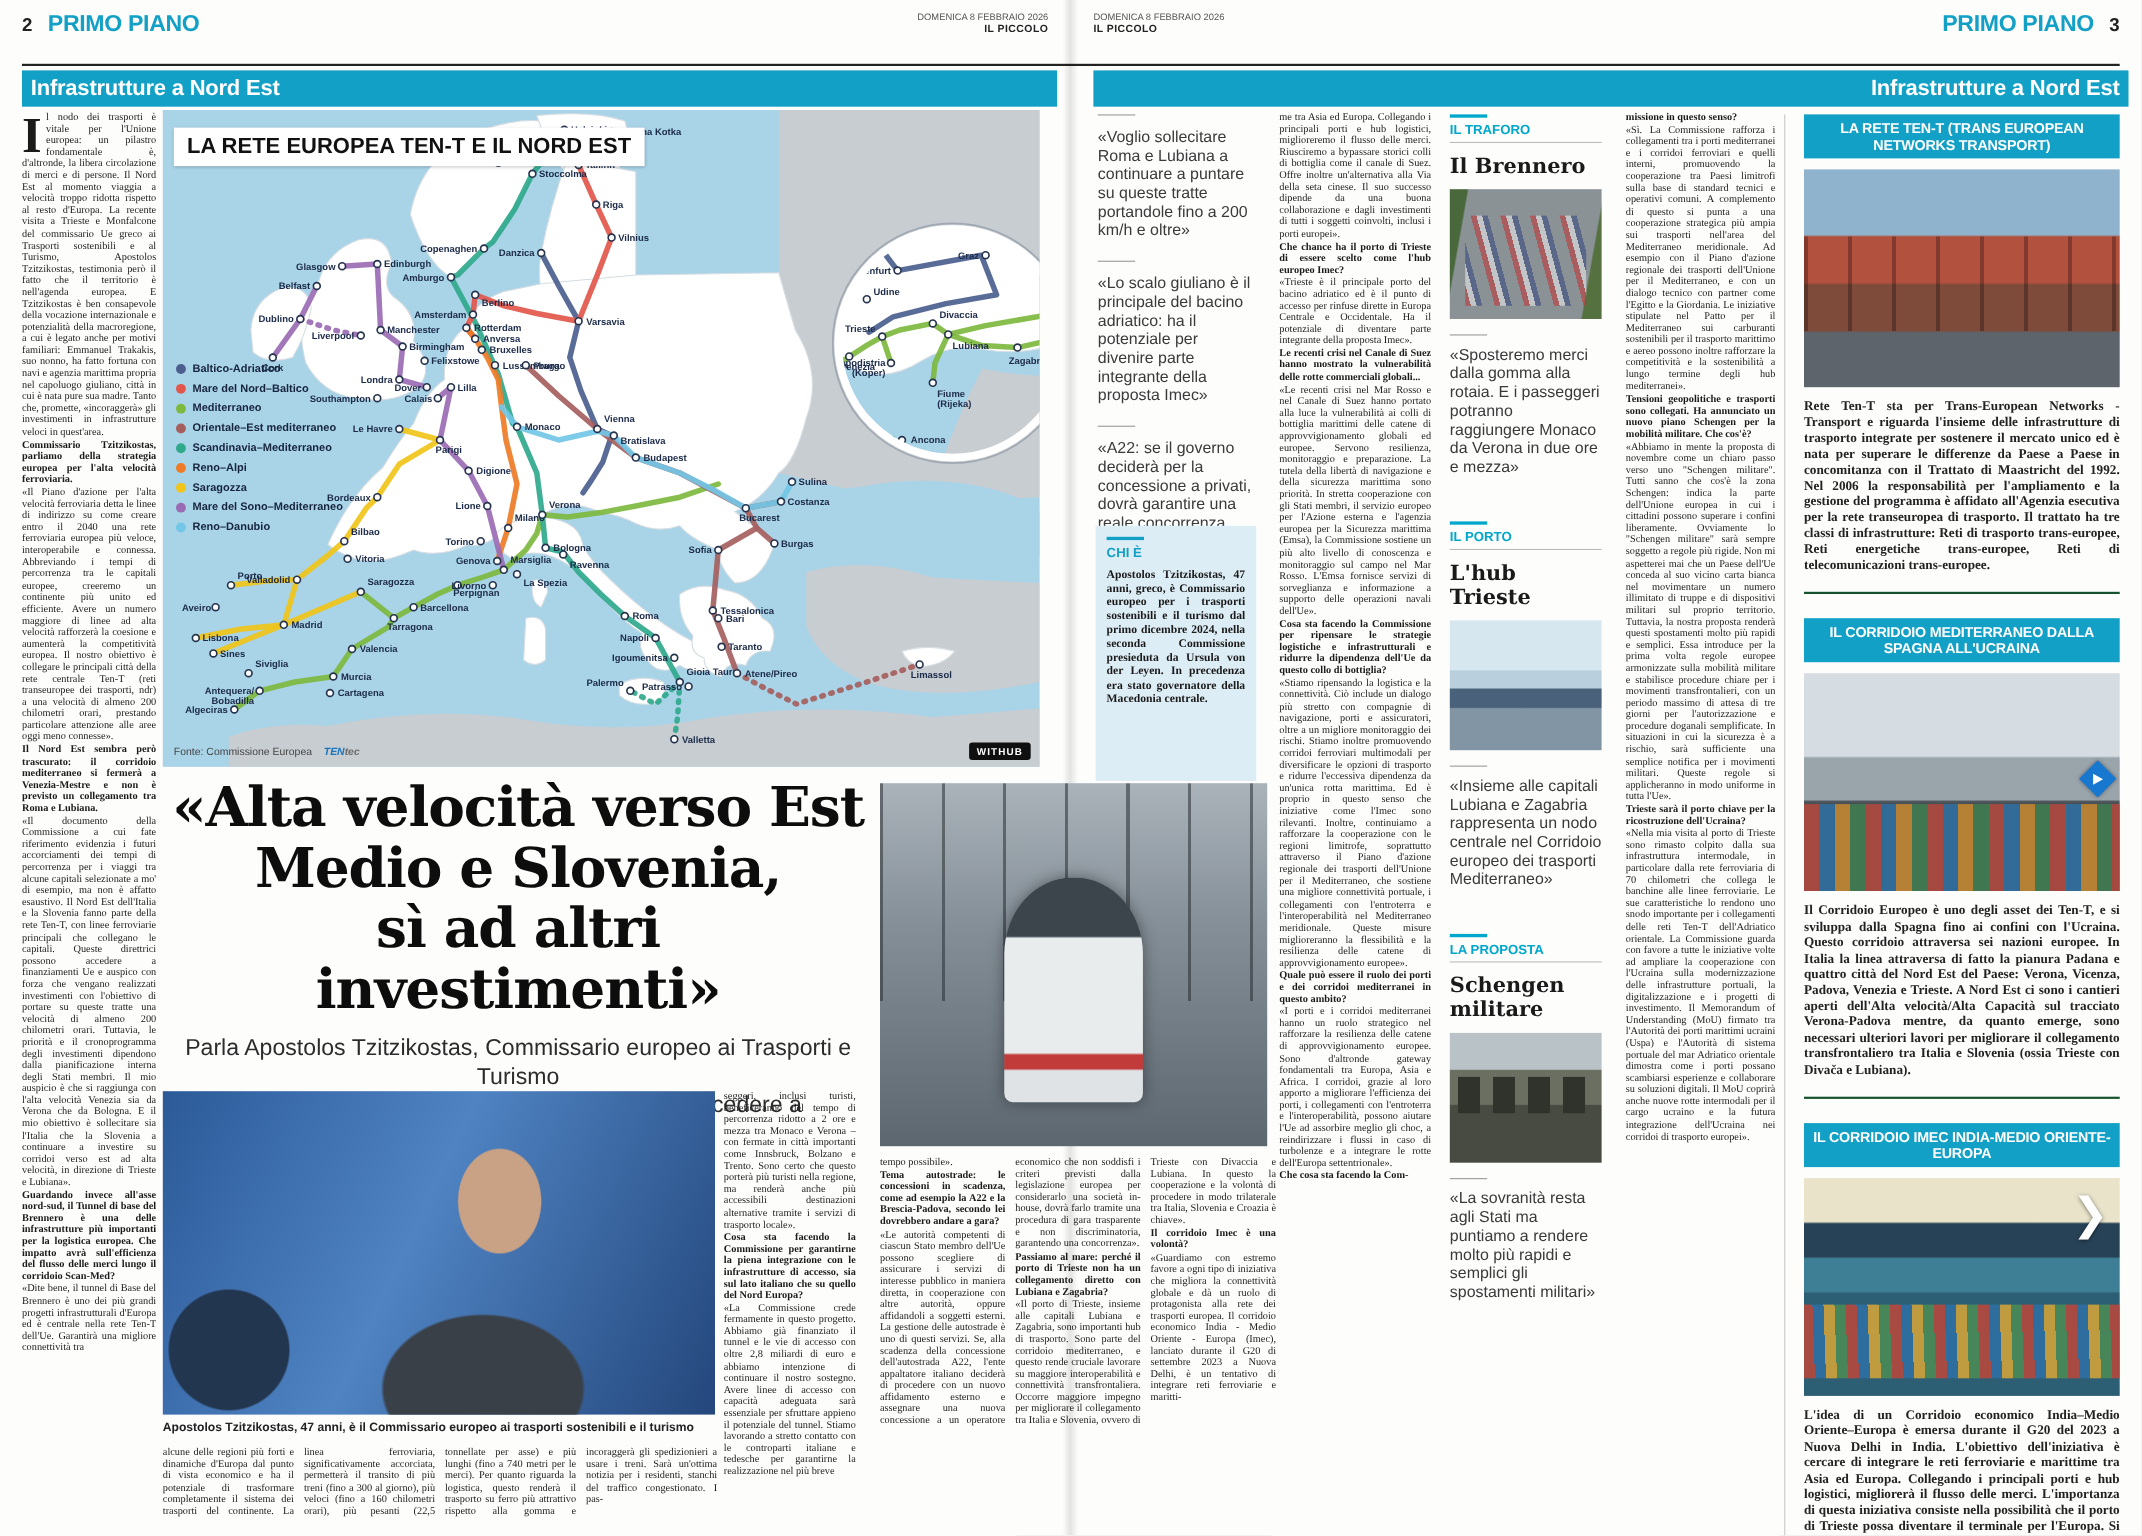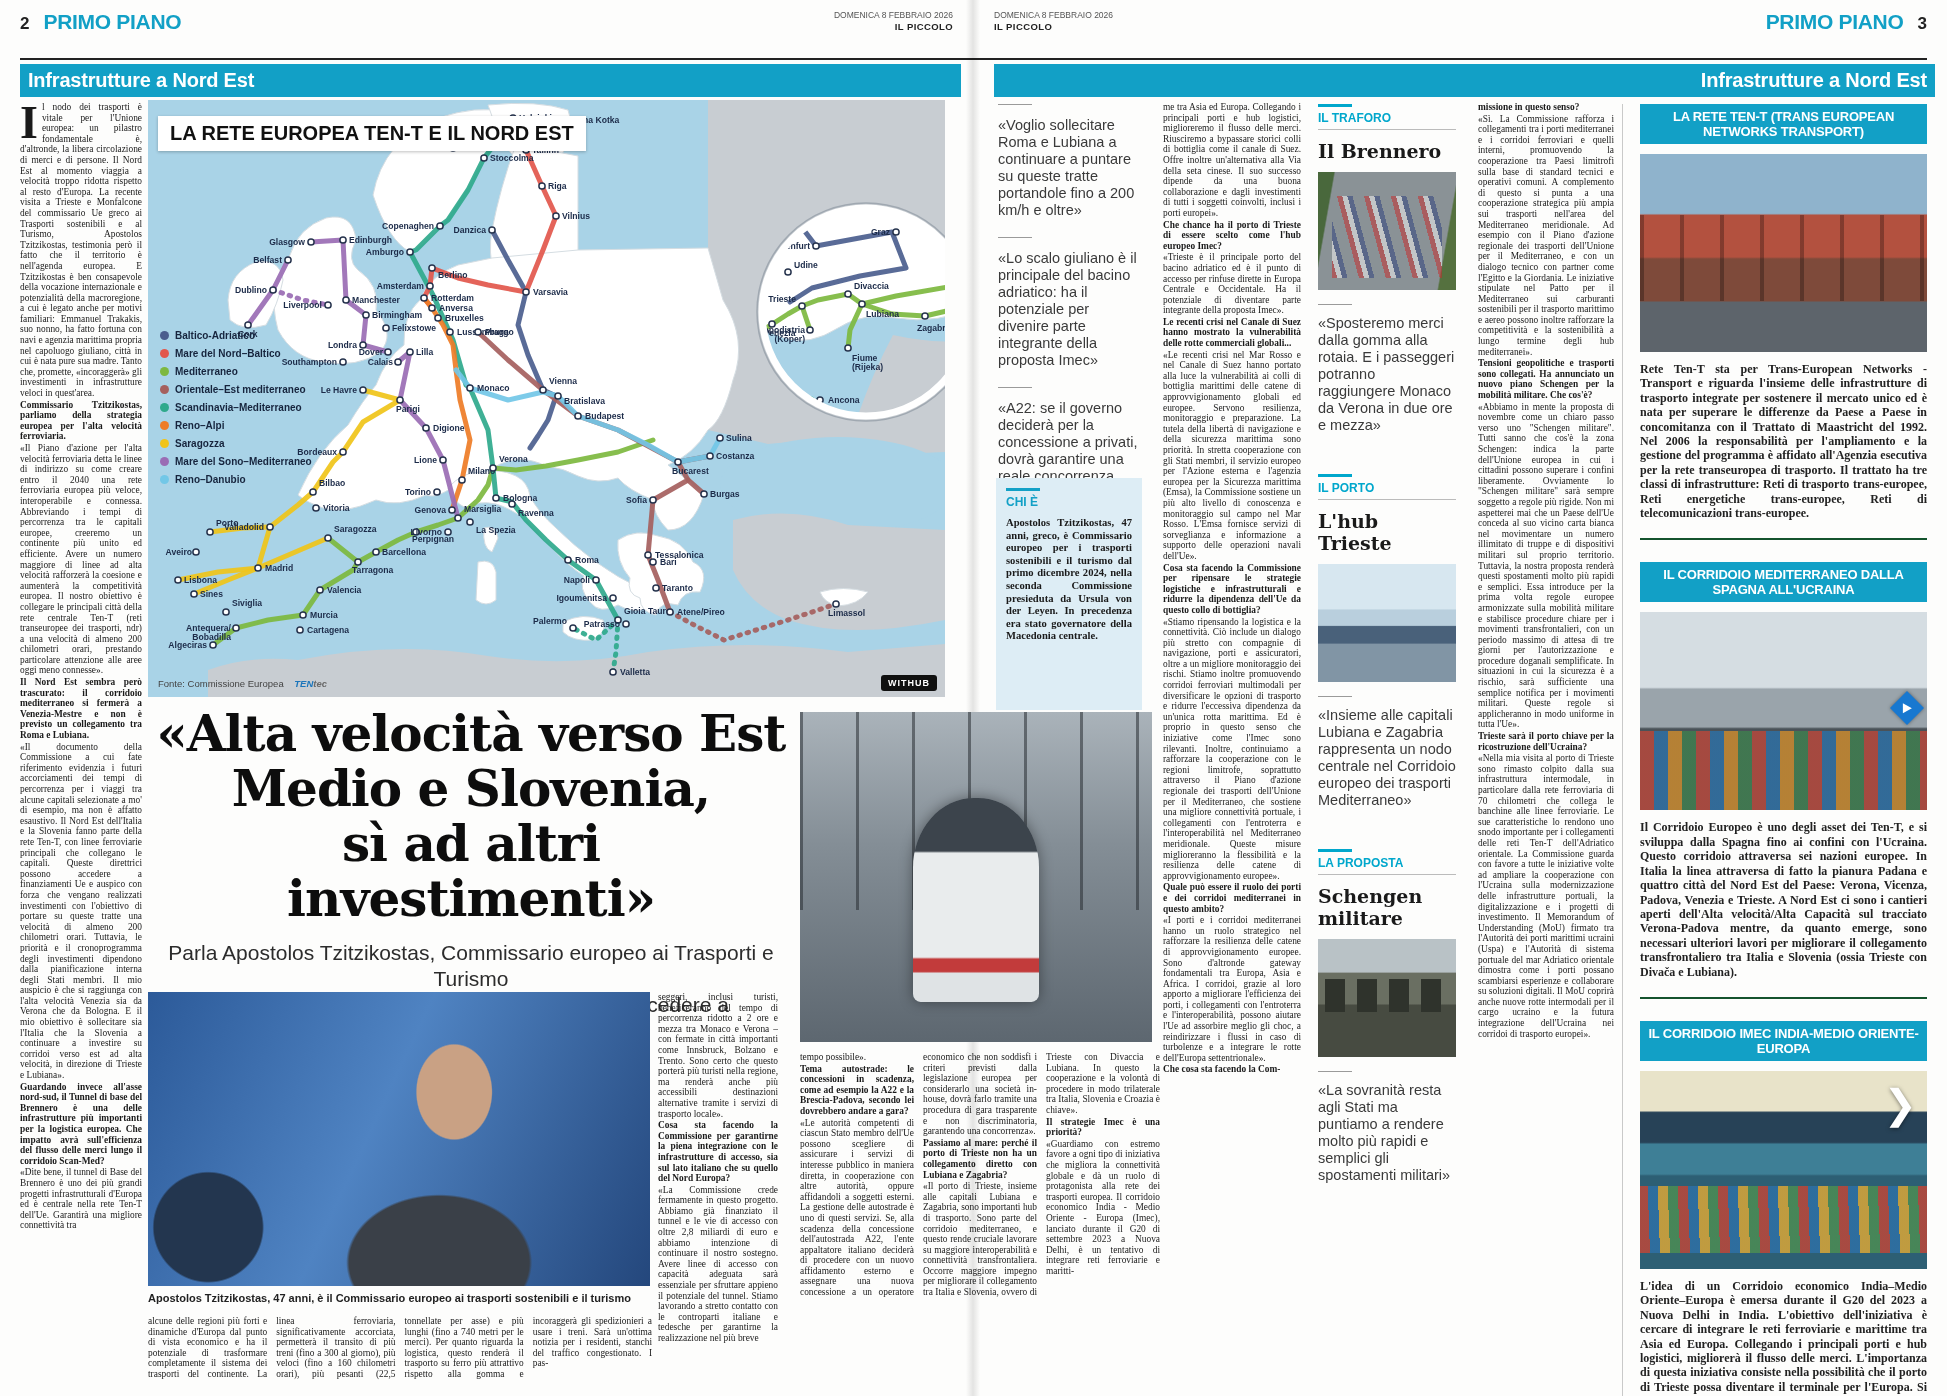--- a/index.html
+++ b/index.html
@@ -491,21 +491,21 @@
       <p>«La Commissione crede fermamente in questo progetto. Abbiamo già finanziato il tunnel e le vie di accesso con oltre 2,8 miliardi di euro e abbiamo intenzione di continuare il nostro sostegno. Avere linee di accesso con capacità adeguata sarà essenziale per sfruttare appieno il potenziale del tunnel. Stiamo lavorando a stretto contatto con le controparti italiane e tedesche per garantirne la realizzazione nel più breve</p>
     </div>
 
   <div class="ph ph-train" style="left:800px;top:712px;width:352px;height:330px;"></div>
   <div class="textcol multicol3" style="left:800px;top:1052px;width:360px;height:344px;">
       <p>tempo possibile».</p>
       <p class="qh">Tema autostrade: le concessioni in scadenza, come ad esempio la A22 e la Brescia-Padova, secondo lei dovrebbero andare a gara?</p>
       <p>«Le autorità competenti di ciascun Stato membro dell'Ue possono scegliere di assicurare i servizi di interesse pubblico in maniera diretta, in cooperazione con altre autorità, oppure affidandoli a soggetti esterni. La gestione delle autostrade è uno di questi servizi. Se, alla scadenza della concessione dell'autostrada A22, l'ente appaltatore italiano deciderà di procedere con un nuovo affidamento esterno e assegnare una nuova concessione a un operatore economico che non soddisfi i criteri previsti dalla legislazione europea per considerarlo una società in-house, dovrà farlo tramite una procedura di gara trasparente e non discriminatoria, garantendo una concorrenza».</p>
       <p class="qh">Passiamo al mare: perché il porto di Trieste non ha un collegamento diretto con Lubiana e Zagabria?</p>
       <p>«Il porto di Trieste, insieme alle capitali Lubiana e Zagabria, sono importanti hub di trasporto. Sono parte del corridoio mediterraneo, e questo rende cruciale lavorare su maggiore interoperabilità e connettività transfrontaliera. Occorre maggiore impegno per migliorare il collegamento tra Italia e Slovenia, ovvero di Trieste con Divaccia e Lubiana. In questo la cooperazione e la volontà di procedere in modo trilaterale tra Italia, Slovenia e Croazia è chiave».</p>
-      <p class="qh">Il strategie Imec è una priorità?</p>
+      <p class="qh">Il corridoio Imec è una volontà?</p>
       <p>«Guardiamo con estremo favore a ogni tipo di iniziativa che migliora la connettività globale e dà un ruolo di protagonista alla rete dei trasporti europea. Il corridoio economico India - Medio Oriente - Europa (Imec), lanciato durante il G20 di settembre 2023 a Nuova Delhi, è un tentativo di integrare reti ferroviarie e maritti-</p>
     </div>
 
   <div class="quotes-col">
     <p class="pull">«Voglio sollecitare Roma e Lubiana a continuare a puntare su queste tratte portandole fino a 200 km/h e oltre»</p>
     <p class="pull">«Lo scalo giuliano è il principale del bacino adriatico: ha il potenziale per divenire parte integrante della proposta Imec»</p>
     <p class="pull">«A22: se il governo deciderà per la concessione a privati, dovrà garantire una reale concorrenza nella procedura»</p>
   </div>
   <div class="chie">
     <div class="k">CHI È</div>

